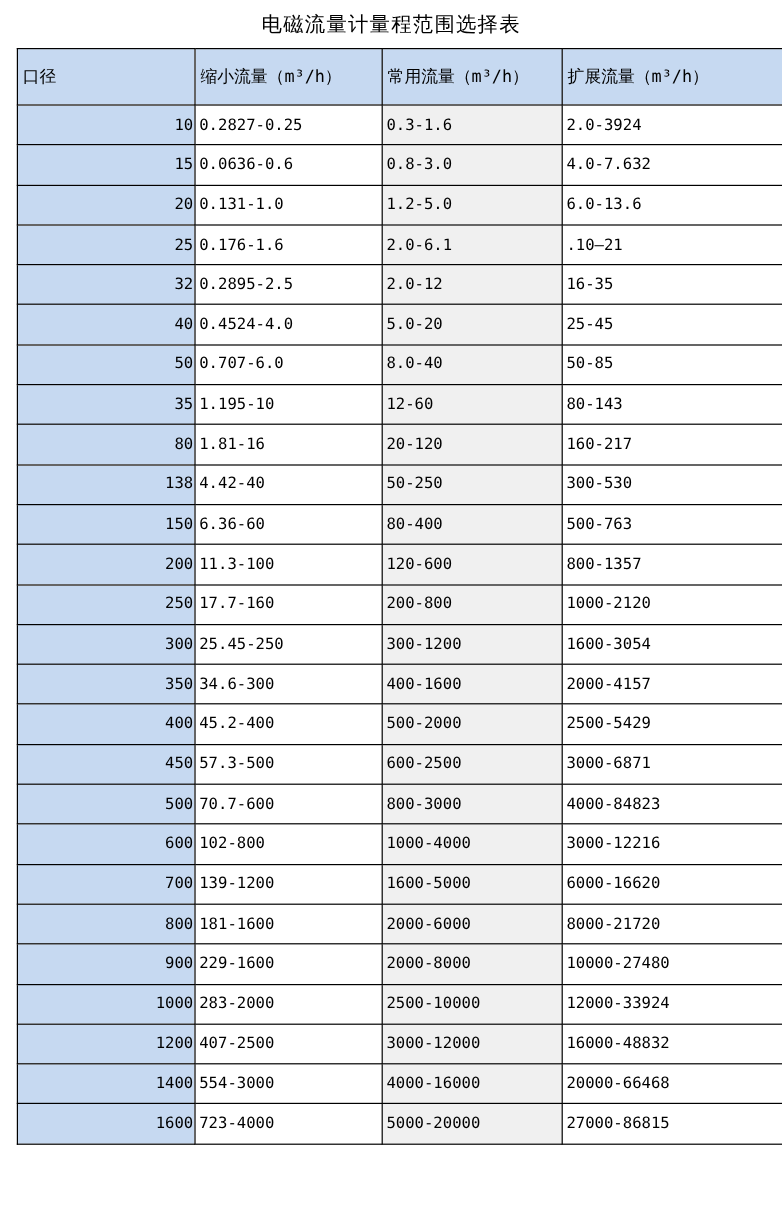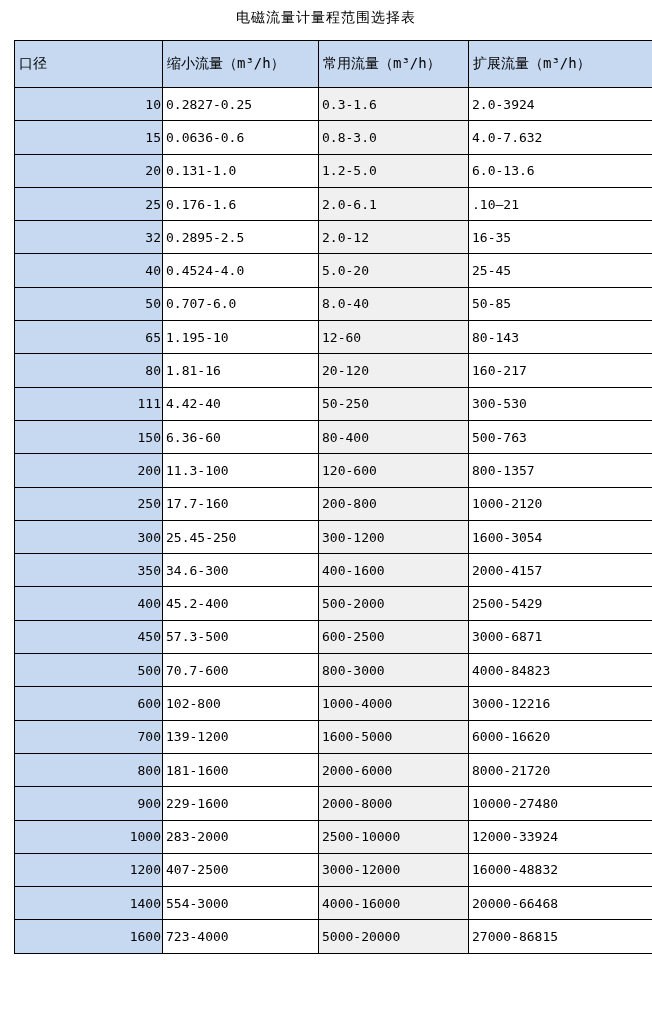--- a/index.html
+++ b/index.html
@@ -13,21 +13,21 @@
     font-family: "DejaVu Sans", "Liberation Sans", sans-serif;
     color: #000000;
     box-sizing: border-box;
   }
   .page-title {
     width: 652px;
     height: 30px;
     box-sizing: border-box;
     padding-top: 9px;
     text-align: center;
-    font-size: 14px;
+    font-size: 17px;
     font-weight: 500;
     letter-spacing: 1px;
   }
   table.range-table {
     border-collapse: collapse;
     table-layout: fixed;
     margin-left: 14px;
     margin-top: 10px;
     width: 623px;
     font-family: "DejaVu Sans Mono", monospace;
@@ -118,33 +118,33 @@
         <td class="col2">5.0-20</td>
         <td class="col3">25-45</td>
       </tr>
       <tr>
         <td class="col0">50</td>
         <td class="col1">0.707-6.0</td>
         <td class="col2">8.0-40</td>
         <td class="col3">50-85</td>
       </tr>
       <tr>
-        <td class="col0">65</td>
+        <td class="col0">35</td>
         <td class="col1">1.195-10</td>
         <td class="col2">12-60</td>
         <td class="col3">80-143</td>
       </tr>
       <tr>
         <td class="col0">80</td>
         <td class="col1">1.81-16</td>
         <td class="col2">20-120</td>
         <td class="col3">160-217</td>
       </tr>
       <tr>
-        <td class="col0">111</td>
+        <td class="col0">138</td>
         <td class="col1">4.42-40</td>
         <td class="col2">50-250</td>
         <td class="col3">300-530</td>
       </tr>
       <tr>
         <td class="col0">150</td>
         <td class="col1">6.36-60</td>
         <td class="col2">80-400</td>
         <td class="col3">500-763</td>
       </tr>

